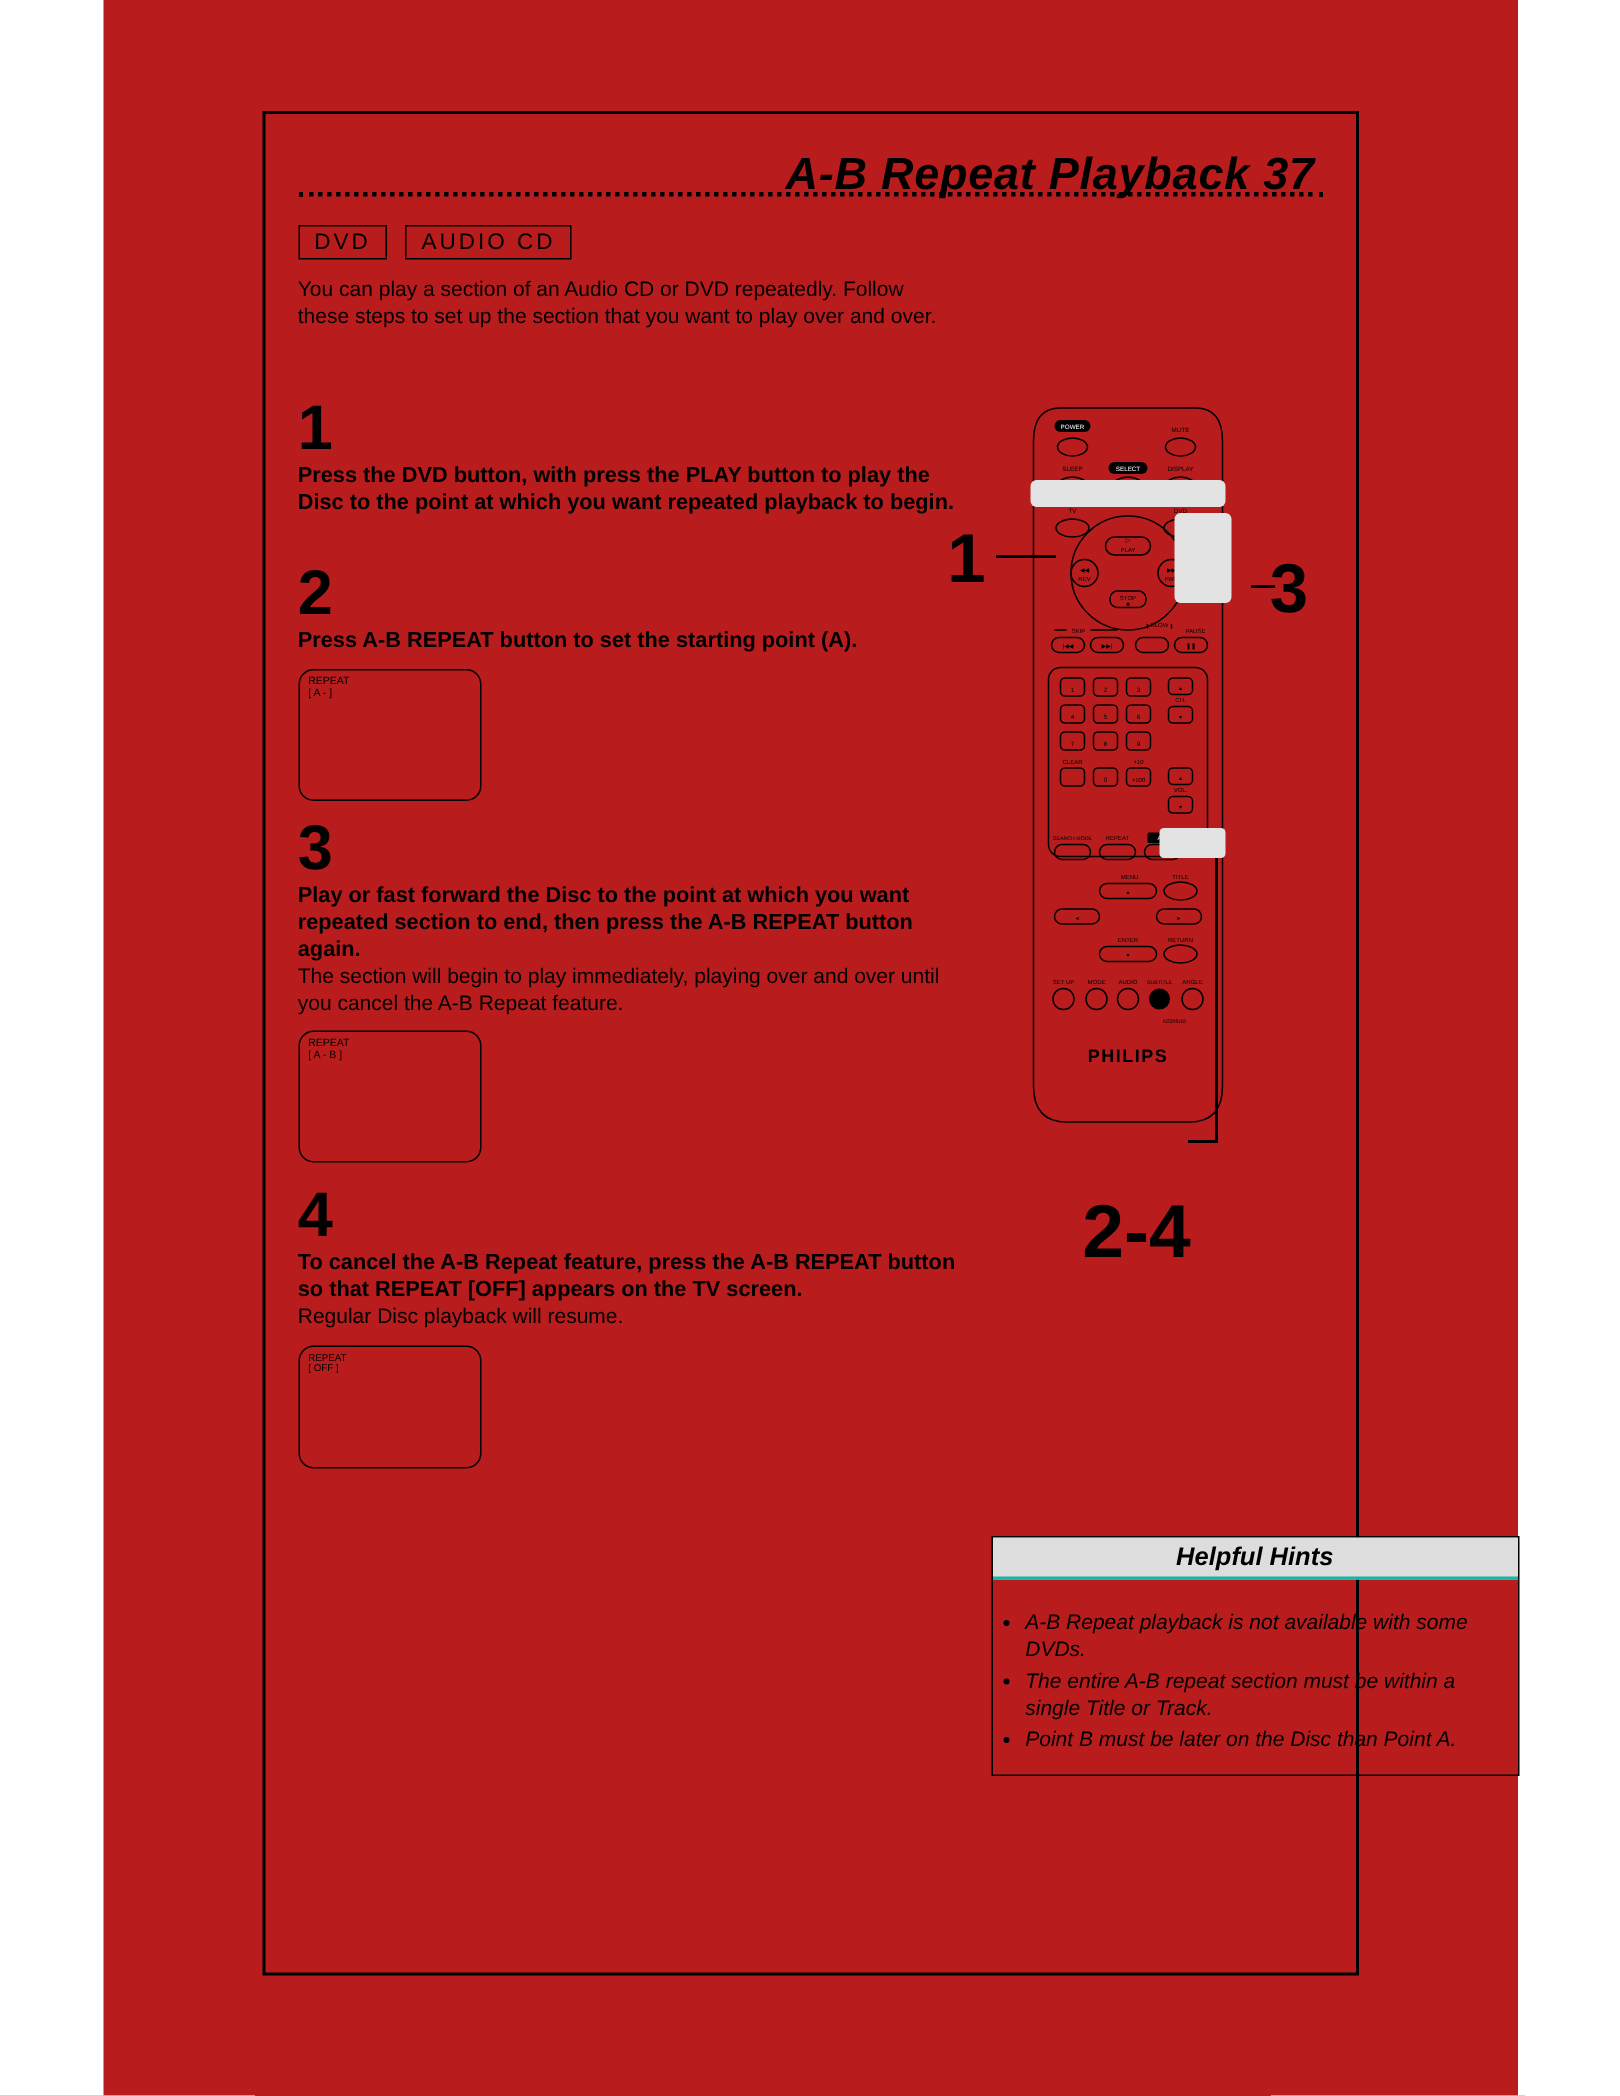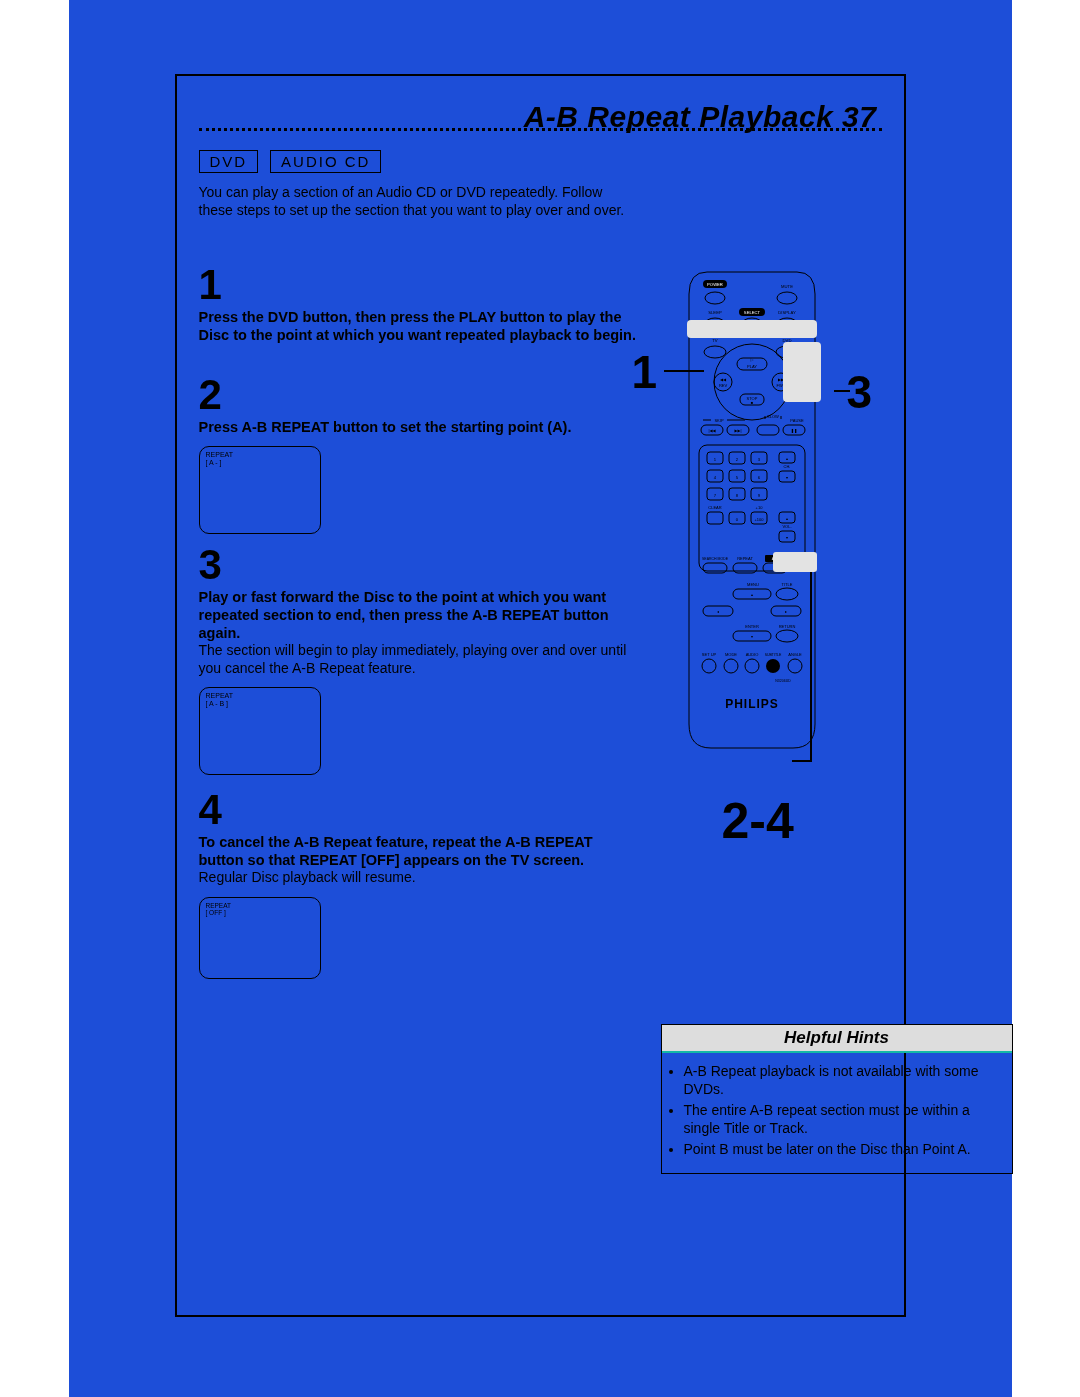--- a/index.html
+++ b/index.html
@@ -1,17 +1,17 @@
 <!DOCTYPE html>
 <html><head>
 <meta charset="utf-8">
 <style>
   html,body{margin:0;padding:0;background:#fff;}
   body{font-family:Arial,Helvetica,sans-serif;color:#000;font-size:14px;}
-  .page{width:943px;height:1397px;position:relative;margin:0 auto;background:#1d4ed8;}
+  .page{width:943px;height:1397px;position:relative;margin:0 auto;background:#b91c1c;}
   .border{position:absolute;border:2px solid #000;left:106px;top:74px;right:106px;bottom:80px;}
   .title{position:absolute;top:100px;right:135px;font-family:"Arial Narrow",Arial,sans-serif;font-style:italic;font-weight:700;font-size:30px;letter-spacing:.5px;}
   .dots{position:absolute;top:128px;left:130px;right:130px;border-bottom:3px dotted #000;height:0;}
   .chip{display:inline-block;border:1px solid #000;padding:2px 10px;font-size:15px;letter-spacing:2px;margin-right:8px;}
   .chips{position:absolute;top:150px;left:130px;}
   .intro{position:absolute;top:183px;left:130px;width:440px;font-size:14px;line-height:1.3;}
   .big{font-family:"Arial Black",Arial,sans-serif;font-weight:900;font-size:42px;line-height:1;margin:14px 0 2px;}
   .step{position:absolute;left:130px;width:440px;}
   .bold{font-weight:700;font-size:14.5px;line-height:1.25;}
   .reg{font-size:14px;line-height:1.25;}
@@ -22,21 +22,21 @@
   .step3{top:530px;}
   .step4{top:775px;}
   .remote-area{position:absolute;left:593px;top:270px;width:360px;height:620px;}
   .callout{position:absolute;font-family:"Arial Black",Arial,sans-serif;font-weight:900;font-size:46px;}
   .co1{left:-30px;top:75px;}
   .co3{left:185px;top:95px;}
   .co24{left:60px;top:490px;font-size:50px;margin-top:32px;}
   .leader{position:absolute;background:#000;}
   .hints{position:absolute;left:592px;top:1024px;width:350px;border:1px solid #000;}
   .hints-hd{background:#ddd;border-bottom:2px solid #14b8a6;text-align:center;font-style:italic;font-weight:700;font-size:17px;padding:3px 0;}
-  .hints-body{padding:10px 8px 10px 8px;font-size:14px;line-height:1.25;}
+  .hints-body{padding:20px 8px 10px 8px;font-style:italic;font-size:14px;line-height:1.25;}
   .hints-body ul{margin:0;padding-left:14px;}
   .hints-body li{margin-bottom:4px;}
 
   
   .rem{position:absolute;left:25px;top:0;width:130px;height:480px;}
   .rem svg{display:block;}
   .hl{position:absolute;background:#e3e3e3;}
   .hl-a{left:0;top:50px;width:130px;height:18px;border-radius:4px;}
   .hl-b{left:96px;top:72px;width:38px;height:60px;border-radius:4px;}
   .hl-c{left:86px;top:282px;width:44px;height:20px;border-radius:3px;}
@@ -52,21 +52,21 @@
 
   <div class="chips">
     <span class="chip">DVD</span>
     <span class="chip">AUDIO CD</span>
   </div>
 
   <div class="intro">You can play a section of an Audio CD or DVD repeatedly. Follow these steps to set up the section that you want to play over and over.</div>
 
   <div class="step step1">
     <div class="big">1</div>
-    <div class="bold">Press the DVD button, then press the PLAY button to play the Disc to the point at which you want repeated playback to begin.</div>
+    <div class="bold">Press the DVD button, with press the PLAY button to play the Disc to the point at which you want repeated playback to begin.</div>
   </div>
 
   <div class="step step2">
     <div class="big">2</div>
     <div class="bold">Press A-B REPEAT button to set the starting point (A).</div>
     <div class="tvbox">
       <div>REPEAT</div>
       <div>[ A -    ]</div>
     </div>
   </div>
@@ -76,21 +76,21 @@
     <div class="bold">Play or fast forward the Disc to the point at which you want repeated section to end, then press the A-B REPEAT button again.</div>
     <div class="reg">The section will begin to play immediately, playing over and over until you cancel the A-B Repeat feature.</div>
     <div class="tvbox">
       <div>REPEAT</div>
       <div>[ A - B ]</div>
     </div>
   </div>
 
   <div class="step step4">
     <div class="big">4</div>
-    <div class="bold">To cancel the A-B Repeat feature, repeat the A-B REPEAT button so that REPEAT [OFF] appears on the TV screen.</div>
+    <div class="bold">To cancel the A-B Repeat feature, press the A-B REPEAT button so that REPEAT [OFF] appears on the TV screen.</div>
     <div class="reg">Regular Disc playback will resume.</div>
     <div class="tvboxsm">
       <div>REPEAT</div>
       <div>[ OFF ]</div>
     </div>
   </div>
 
   <div class="remote-area">
     <div class="callout co1">1</div>
     <div class="callout co3">3</div>

